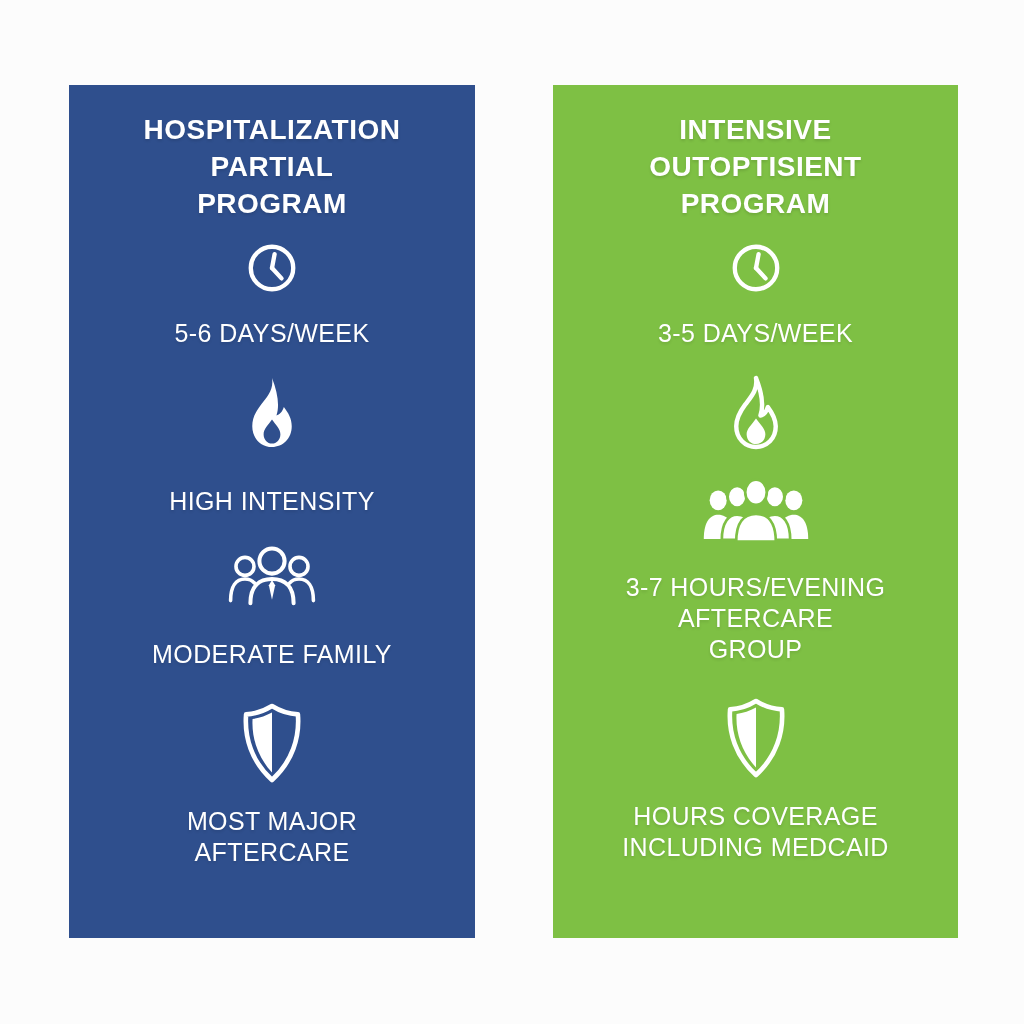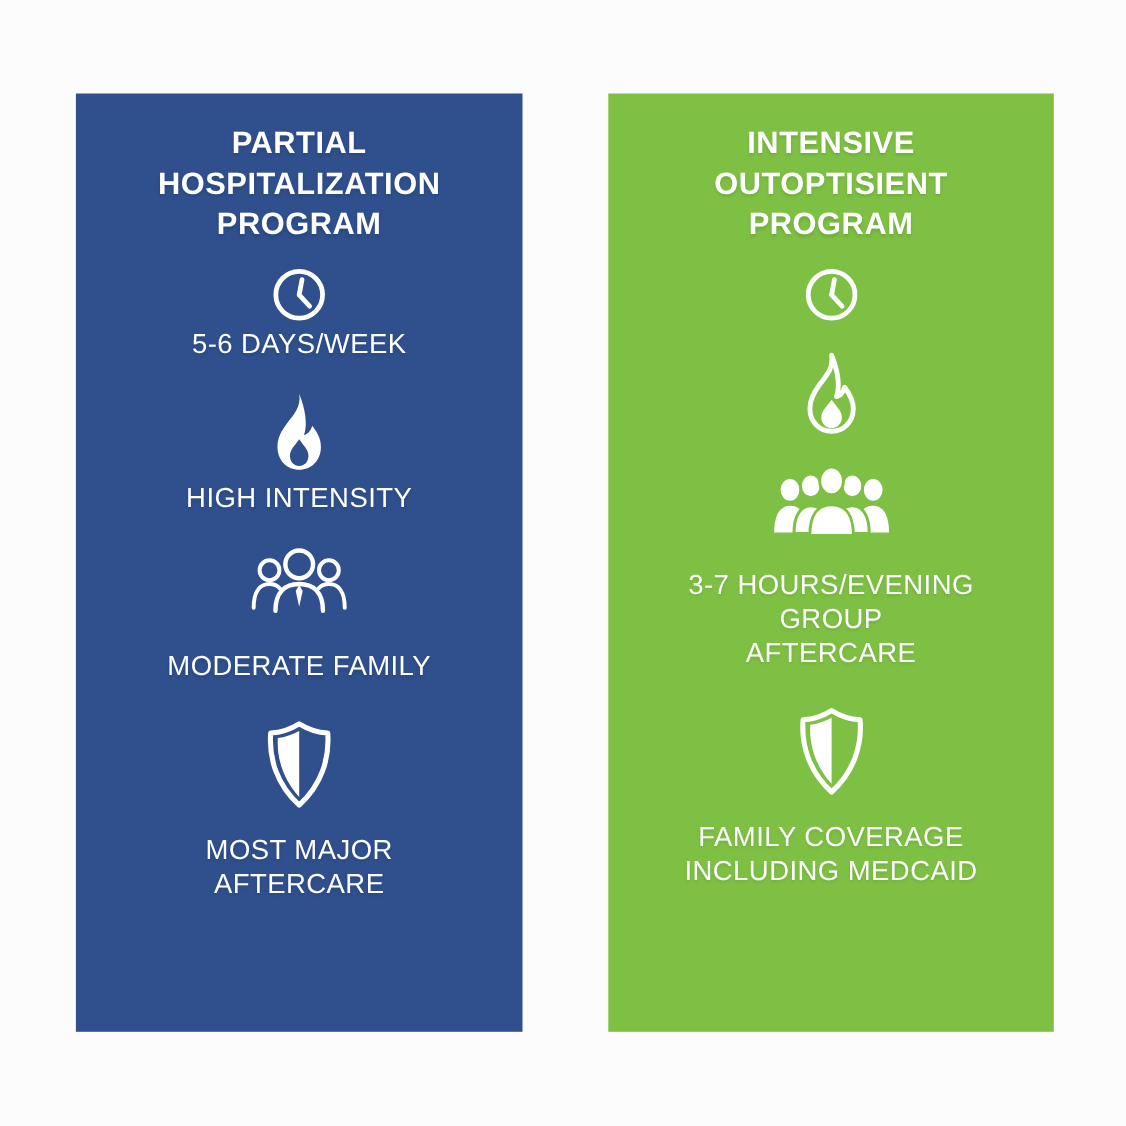--- a/index.html
+++ b/index.html
@@ -49,35 +49,35 @@
     font-weight: 400;
     letter-spacing: 0.4px;
     text-shadow: 0 2px 3px rgba(0,0,0,0.10);
   }
   .label span { display: block; }
 
   .icon { display: block; flex: 0 0 auto; }
   .icon svg { display: block; }
 
   .mt-clock    { margin-top: 20px; }
-  .mt-freq     { margin-top: 4px; }
+  .mt-freq     { margin-top: 24px; }
   .mt-flame    { margin-top: 26px; }
-  .mt-intens   { margin-top: 8px; text-align: right; }
+  .mt-intens   { margin-top: 36px; text-align: right; }
   .mt-people   { margin-top: 26px; }
   .mt-sched    { margin-top: 24px; }
   .mt-shield   { margin-top: 30px; }
   .mt-insur    { margin-top: 20px; }
 </style>
 </head>
 <body>
 
 <section class="panel blue">
   <h2 class="title">
+    <span>HOSPITALIZATION</span>
     <span>PARTIAL</span>
-    <span>HOSPITALIZATION</span>
     <span>PROGRAM</span>
   </h2>
 
   <span class="icon mt-clock">
     <svg width="52" height="52" viewBox="0 0 60 60" fill="none">
       <circle cx="30" cy="30" r="24.5" stroke="#fff" stroke-width="5"></circle>
       <path d="M30 30 L33 14" stroke="#fff" stroke-width="5" stroke-linecap="round"></path>
       <path d="M30 30 L41 42" stroke="#fff" stroke-width="5" stroke-linecap="round"></path>
     </svg>
   </span>
@@ -129,20 +129,23 @@
     <span>PROGRAM</span>
   </h2>
 
   <span class="icon mt-clock">
     <svg width="52" height="52" viewBox="0 0 60 60" fill="none">
       <circle cx="30" cy="30" r="24.5" stroke="#fff" stroke-width="5"></circle>
       <path d="M30 30 L33 14" stroke="#fff" stroke-width="5" stroke-linecap="round"></path>
       <path d="M30 30 L41 42" stroke="#fff" stroke-width="5" stroke-linecap="round"></path>
     </svg>
   </span>
+  <div class="label mt-freq">
+    <span>3-5 DAYS/WEEK</span>
+  </div>
 
   <span class="icon mt-flame">
     <svg width="64" height="75" viewBox="0 0 64 76">
       <path d="M32 3 C34 15 27 22 21 30 C15 38 12 44 12 52 C12 64.5 21 73 32 73 C43 73 52 64.5 52 52 C52 44 48.5 38.5 44 32.5 C42.5 37.5 39.5 40.5 36.5 41 C40 31 37.5 17 32 3 Z" fill="none" stroke="#fff" stroke-width="4.5" stroke-linejoin="round"></path>
       <path d="M32 44 C27.5 50.5 22.5 54.5 22.5 60 C22.5 66 26.8 70 32 70 C37.2 70 41.5 66 41.5 60 C41.5 54.5 36.5 50.5 32 44 Z" fill="#fff"></path>
     </svg>
   </span>
 
   <span class="icon mt-people">
     <svg width="122" height="72" viewBox="0 0 128 80">
@@ -157,27 +160,27 @@
         <path d="M26 71 C26 51 34 43 43 43 C49.5 43 55 46.5 58 52 L58 71 Z"></path>
         <ellipse cx="85" cy="23" rx="10.5" ry="12"></ellipse>
         <path d="M102 71 C102 51 94 43 85 43 C78.5 43 73 46.5 70 52 L70 71 Z"></path>
         <ellipse cx="64" cy="18" rx="12" ry="14"></ellipse>
         <path d="M42 73 C42 51 51 42 64 42 C77 42 86 51 86 73 Z"></path>
       </g>
     </svg>
   </span>
   <div class="label mt-sched">
     <span>3-7 HOURS/EVENING</span>
+    <span>AFTERCARE</span>
     <span>GROUP</span>
-    <span>AFTERCARE</span>
   </div>
 
   <span class="icon mt-shield">
     <svg width="74" height="86" viewBox="0 0 80 92" fill="none">
       <path d="M40 6 C48 11 58 14.5 68 15 C70 40 62 66 40 86 C18 66 10 40 12 15 C22 14.5 32 11 40 6 Z" stroke="#fff" stroke-width="5" stroke-linejoin="round"></path>
       <path d="M40 13 C33.5 16.5 26 19.2 19 20 C17.8 40 24.5 61 40 78 Z" fill="#fff"></path>
     </svg>
   </span>
   <div class="label mt-insur">
-    <span>FAMILY COVERAGE</span>
+    <span>HOURS COVERAGE</span>
     <span>INCLUDING MEDCAID</span>
   </div>
 </section>
 
 </body></html>

